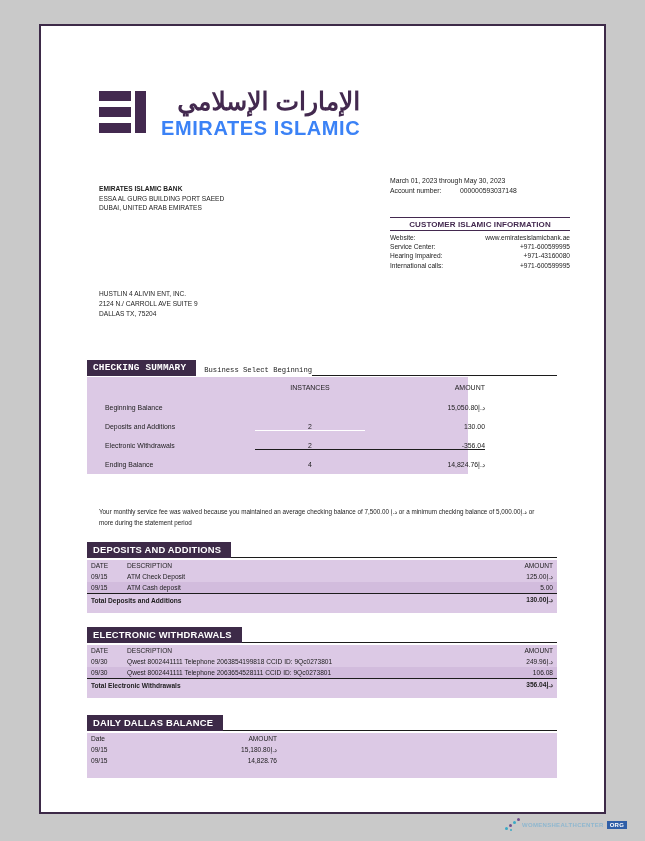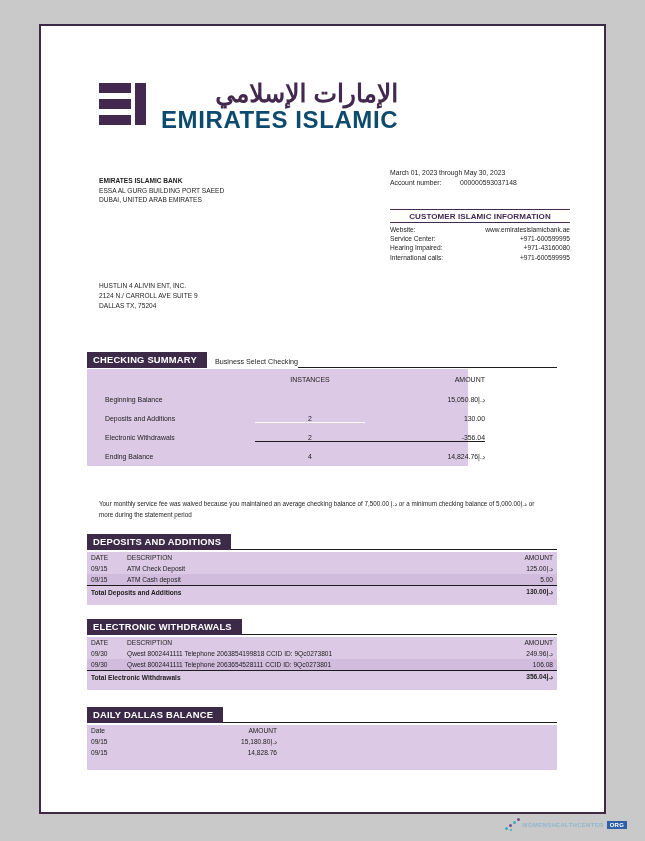--- a/index.html
+++ b/index.html
@@ -18,21 +18,21 @@
     left: 39px;
     top: 24px;
     width: 567px;
     height: 790px;
     background: #ffffff;
     border: 2px solid #3d2a48;
     box-sizing: border-box;
   }
   .sheet {
     position: absolute;
-    left: 0; top: 0;
+    left: 0; top: 8px;
     width: 100%;
     height: 100%;
   }
 
   
   .logo-block {
     position: absolute;
     left: 58px;
     top: 54px;
     display: flex;
@@ -70,23 +70,23 @@
   }
   .logo-ar {
     font-size: 25px;
     line-height: 26px;
     color: #43294f;
     font-weight: bold;
     direction: rtl;
     letter-spacing: 0px;
   }
   .logo-en {
-    font-size: 24px;
+    font-size: 20px;
     line-height: 24px;
-    color: #0c4a6e;
+    color: #3b82f6;
     font-weight: bold;
     letter-spacing: 0.6px;
     margin-top: 2px;
   }
 
   
   .addr-bank {
     position: absolute;
     left: 58px;
     top: 150px;
@@ -339,23 +339,23 @@
         </div>
       </div>
     </div>
 
     <div class="addr-cust">
       <div>HUSTLIN 4 ALIVIN ENT, INC.</div>
       <div>2124 N./ CARROLL AVE SUITE 9</div>
       <div>DALLAS TX, 75204</div>
     </div>
 
-    <div class="sec-head" style="left:46px; top:326px; width:470px;">
+    <div class="sec-head" style="left:46px; top:326px; width:470px;font-family:Liberation Mono, monospace;">
       <div class="tag">CHECKING SUMMARY</div>
-      <div class="sub">Business Select Checking</div>
+      <div class="sub">Business Select Beginning</div>
       <div class="rule"></div>
     </div>
 
     <div class="sum-panel"></div>
     <div class="sum-table">
       <div class="sum-row sum-head">
         <span class="c-label"></span>
         <span class="c-inst">INSTANCES</span>
         <span class="c-amt">AMOUNT</span>
       </div>

